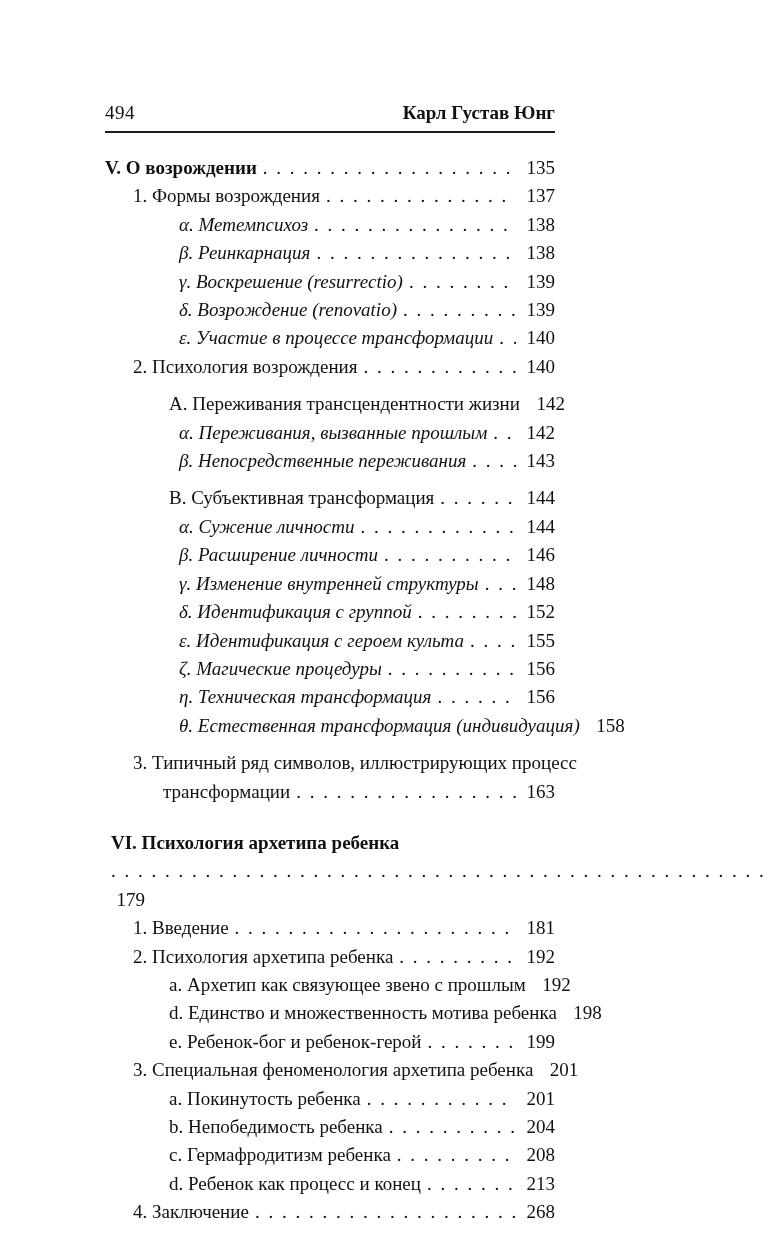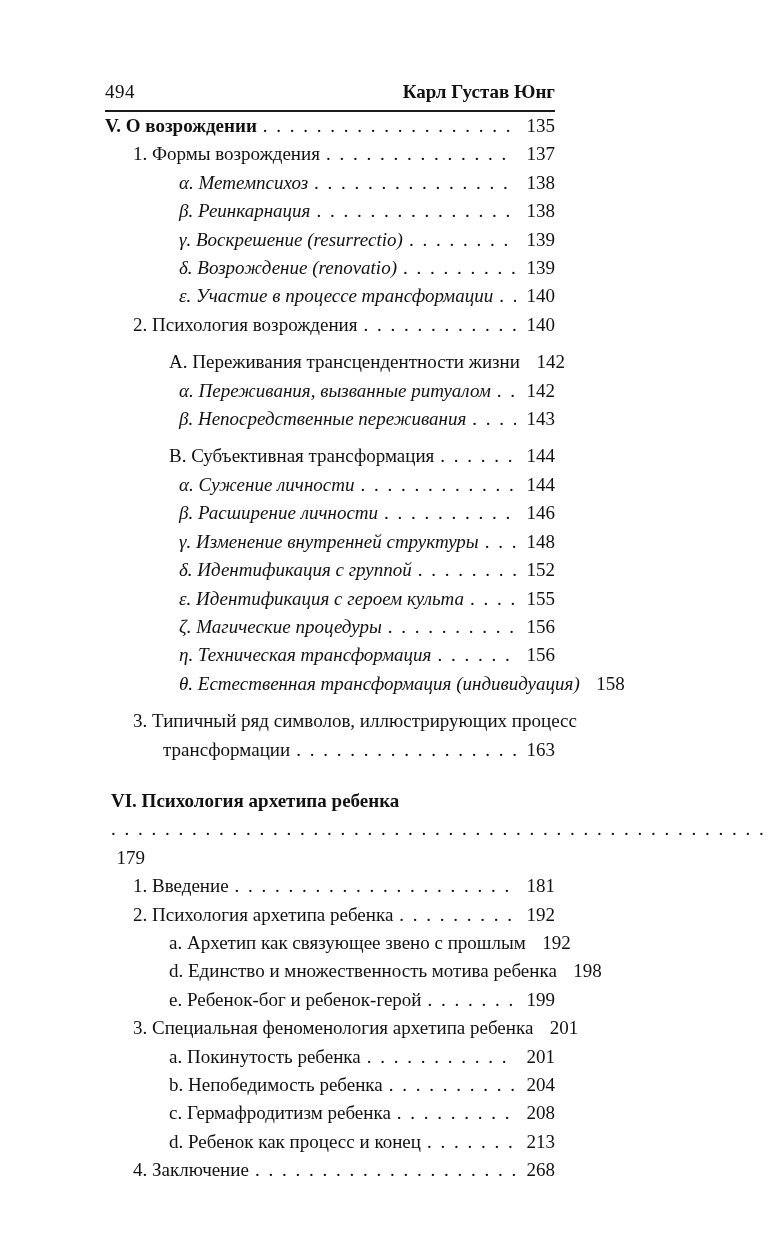--- a/index.html
+++ b/index.html
@@ -7,32 +7,32 @@
   body {
     background: #ffffff;
     color: #111111;
     font-family: "Liberation Serif", "DejaVu Serif", serif;
     font-size: 19px;
     overflow: hidden;
   }
   .page {
     width: 633px;
     height: 1240px;
-    padding: 81px 78px 0 105px;
+    padding: 102px 78px 0 105px;
   }
   .running-head {
     display: flex;
     justify-content: space-between;
     align-items: baseline;
     padding-bottom: 7px;
     border-bottom: 2px solid #1c1c1c;
   }
   .running-head .folio { font-weight: normal; letter-spacing: 0.5px; }
   .running-head .author { font-weight: bold; }
-  .toc { }
+  .toc { margin-top: 21px; }
   .toc-row {
     display: flex;
     align-items: baseline;
     line-height: 28.4px;
   }
   .toc-label { white-space: nowrap; }
   .toc-dots {
     flex: 1;
     overflow: hidden;
     white-space: nowrap;
@@ -106,21 +106,21 @@
     <span class="toc-label">2. Психология возрождения</span>
     <span class="toc-dots"></span>
     <span class="toc-page">140</span>
   </div>
       <div class="toc-row lvl-2 gap">
     <span class="toc-label">А. Переживания трансцендентности жизни</span>
     <span class="toc-dots"></span>
     <span class="toc-page">142</span>
   </div>
       <div class="toc-row lvl-3 italic">
-    <span class="toc-label">α. Переживания, вызванные ритуалом</span>
+    <span class="toc-label">α. Переживания, вызванные прошлым</span>
     <span class="toc-dots"></span>
     <span class="toc-page">142</span>
   </div>
       <div class="toc-row lvl-3 italic">
     <span class="toc-label">β. Непосредственные переживания</span>
     <span class="toc-dots"></span>
     <span class="toc-page">143</span>
   </div>
       <div class="toc-row lvl-2 gap">
     <span class="toc-label">В. Субъективная трансформация</span>

